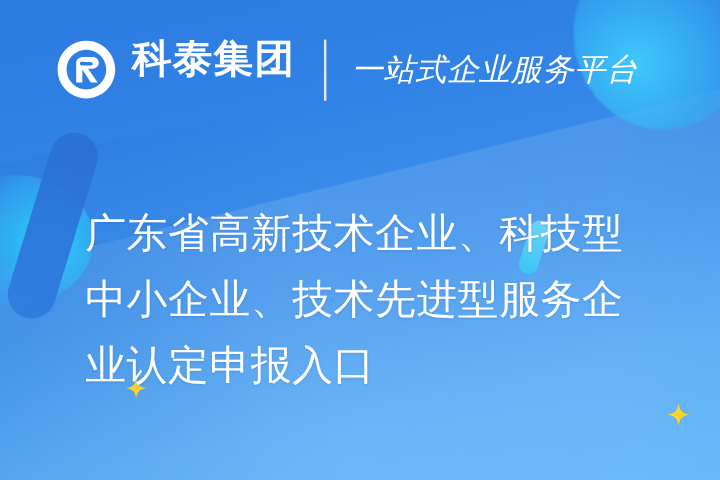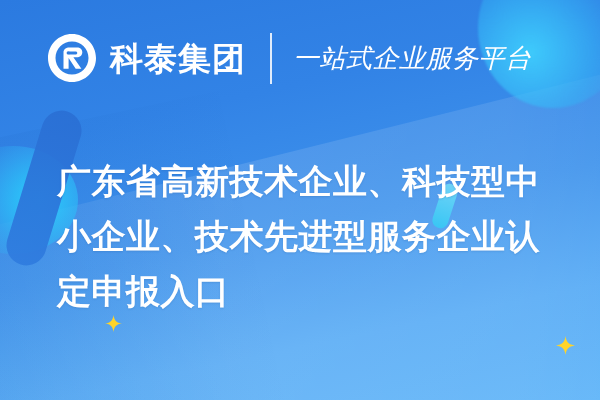--- a/index.html
+++ b/index.html
@@ -112,21 +112,21 @@
     width: 600px;
     height: 116px;
     display: flex;
     align-items: center;
     padding-left: 46px;
     box-sizing: border-box;
   }
 
   .brand {
     display: flex;
-    align-items: center;
+    align-items: flex-start;
     gap: 12px;
   }
 
   .logo-mark {
     width: 52px;
     height: 52px;
     flex: 0 0 52px;
   }
   .logo-mark svg { display: block; }
 
@@ -174,25 +174,25 @@
   
   .title-wrap {
     position: absolute;
     left: 55px;
     top: 152px;
     width: 500px;
   }
   .title {
     color: #ffffff;
     font-size: 34px;
-    font-weight: bold;
+    font-weight: normal;
     line-height: 1.62;
     letter-spacing: 0.5px;
     text-shadow: 0 1px 2px rgba(20,70,140,0.18);
-    margin: 2px;
+    margin: 16px;
   }
 </style>
 </head>
 <body>
 
 <div class="banner">
 
   <div class="bg-layer">
     <div class="diag-wedge"></div>
     <div class="diag-band"></div>

